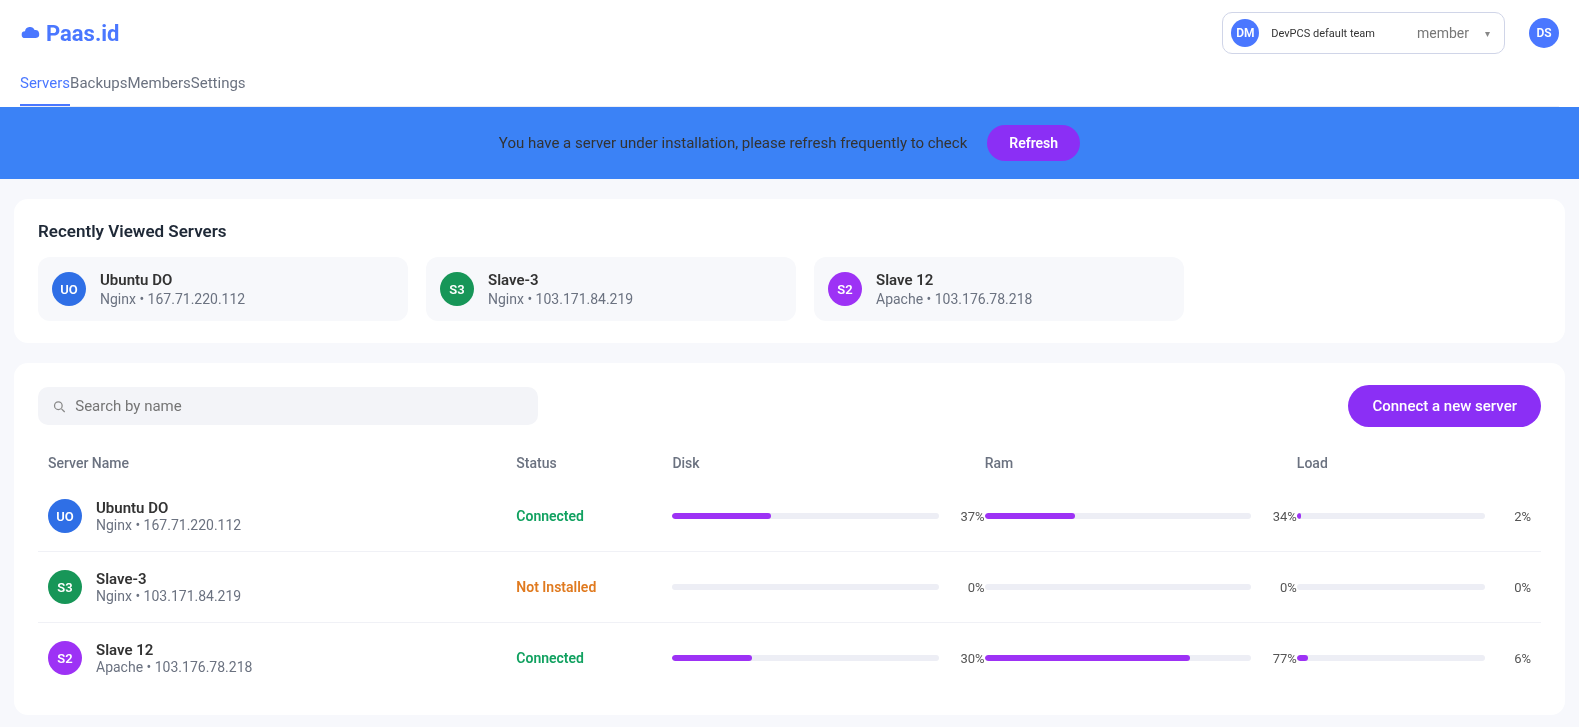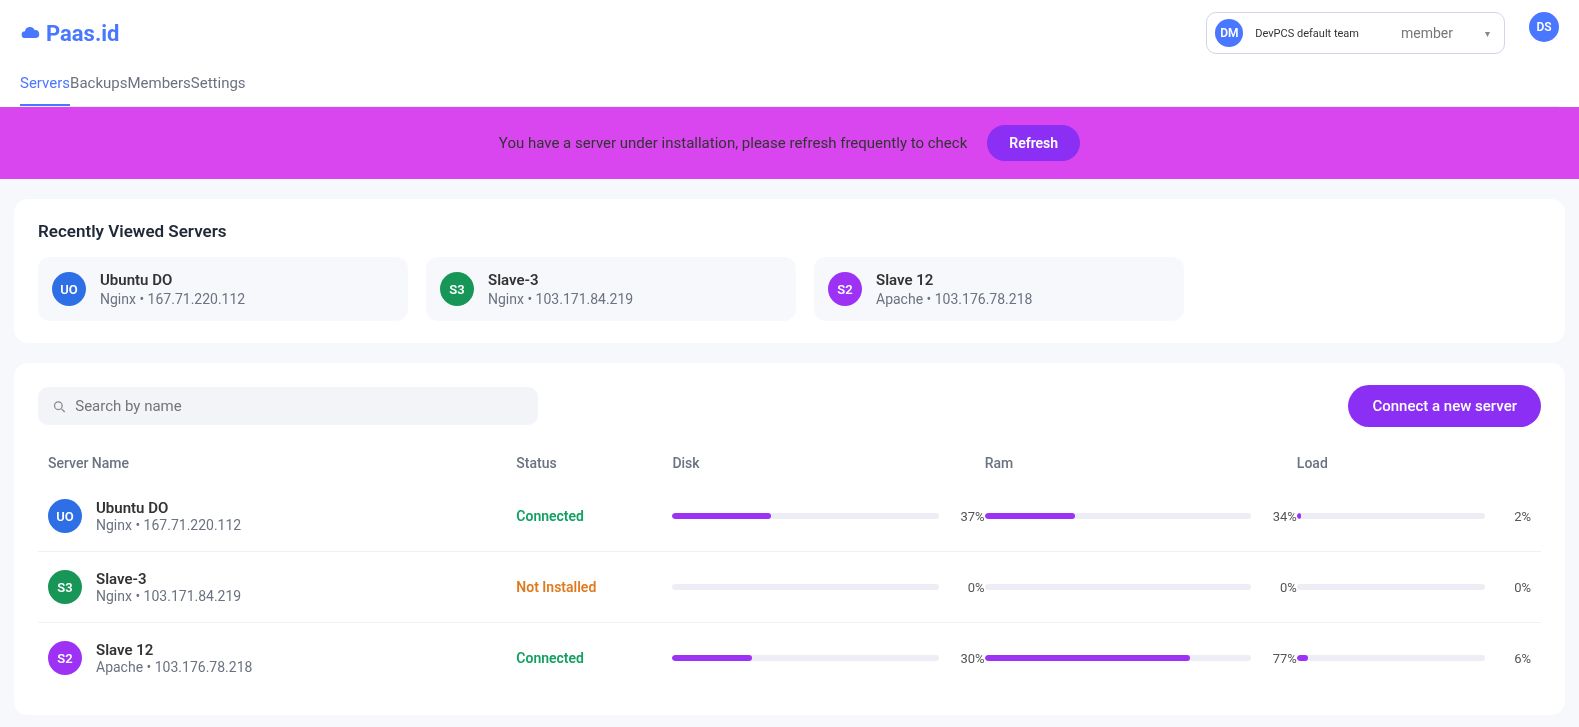--- a/index.html
+++ b/index.html
@@ -1,32 +1,32 @@
 <!DOCTYPE html>
 <html><head>
 <meta charset="utf-8">
 <style>
 * { box-sizing: border-box; margin: 0; padding: 0; font-family: -apple-system, BlinkMacSystemFont, "Segoe UI", Roboto, Helvetica, Arial, sans-serif; }
 body { background: #f7f8fc; color: #333; }
 .header { background: #fff; padding: 12px 20px 0 20px; }
 .header-top { display: flex; align-items: center; justify-content: space-between; padding-bottom: 10px; }
 .logo { display: flex; align-items: center; gap: 6px; font-size: 22px; font-weight: 700; color: #4a77ff; }
 .logo svg { width: 20px; height: 20px; }
-.header-right { display: flex; align-items: flex-start; gap: 24px; }
+.header-right { display: flex; align-items: center; gap: 24px; }
 .team-selector { display: flex; align-items: center; gap: 12px; border: 1px solid #d0d5e8; border-radius: 10px; padding: 6px 14px 6px 8px; }
 .badge-circle { width: 28px; height: 28px; border-radius: 50%; display: flex; align-items: center; justify-content: center; color: #fff; font-size: 12px; font-weight: 600; }
 .team-selector .badge-circle { background: #4a77ff; }
 .team-name { color: #333; font-size: 11px; margin-right: 30px;}
-.team-role { color: #777; font-size: 14px; margin-right:20px;}
+.team-role { color: #777; font-size: 14px; margin-right:4px;}
 .chevron-down { color: #888; font-size: 10px;}
 .avatar { width: 30px; height: 30px; border-radius: 50%; background: #4a77ff; color:#fff; display:flex; align-items:center; justify-content:center; font-size:12px; font-weight:600;}
 .nav-tabs { display: flex; border-bottom: 1px solid #edeef5;}
 .nav-tab { padding: 10px 0 12px 0; color: #6b7280; font-size: 15px; cursor: pointer; border-bottom: 2px solid transparent; }
 .nav-tab.active { color: #4a77ff; border-bottom: 2px solid #4a77ff; }
-.notice-bar { background: #d946ef; padding: 18px 0; display: flex; align-items: center; justify-content: center; gap: 20px; }
+.notice-bar { background: #3b82f6; padding: 18px 0; display: flex; align-items: center; justify-content: center; gap: 20px; }
 .notice-text { color: #333; font-size: 15px; }
 .btn-primary { background: #8b2ff5; color: #fff; border: none; border-radius: 20px; padding: 10px 22px; font-size: 14px; font-weight:600; cursor: pointer; }
 .panel { background: #fff; border-radius: 14px; margin: 20px 14px; padding: 22px 24px; }
 .panel-title { font-size: 17px; font-weight: 600; color: #1f2937; margin-bottom: 16px; }
 .recent-grid { display: flex; gap: 18px; }
 .recent-card { flex: 1; max-width: 370px; background: #f7f8fb; border-radius: 12px; padding: 14px; display:flex; align-items:center; gap:14px;}
 .server-badge { width: 34px; height: 34px; border-radius: 50%; display:flex; align-items:center; justify-content:center; color:#fff; font-size:13px; font-weight:600;text-align:right;}
 .c-blue { background:#2f6fe6;}
 .c-green { background:#179658;}
 .c-purple { background:#9d32f5;}

